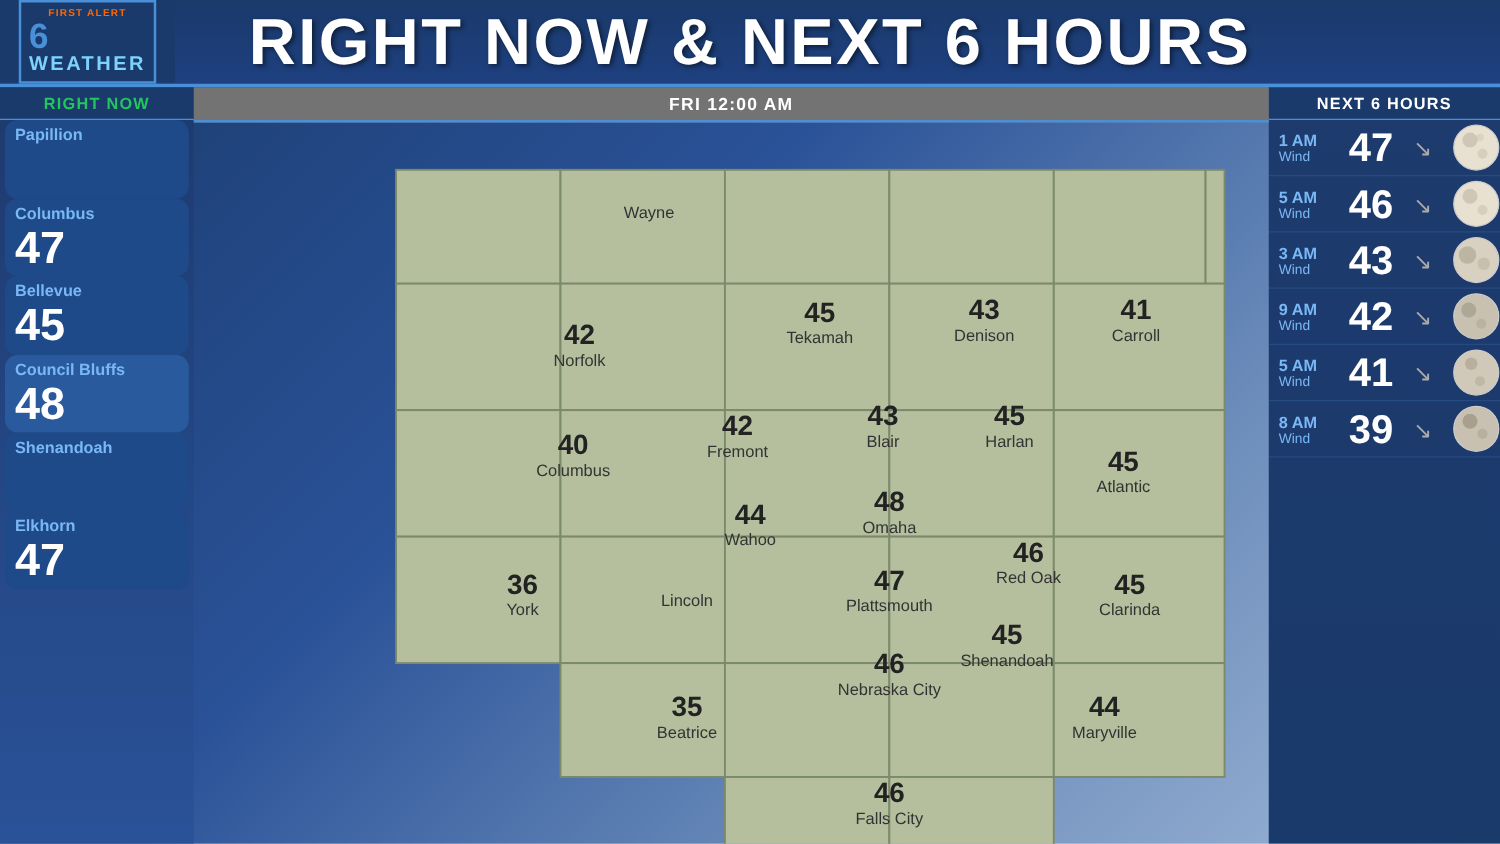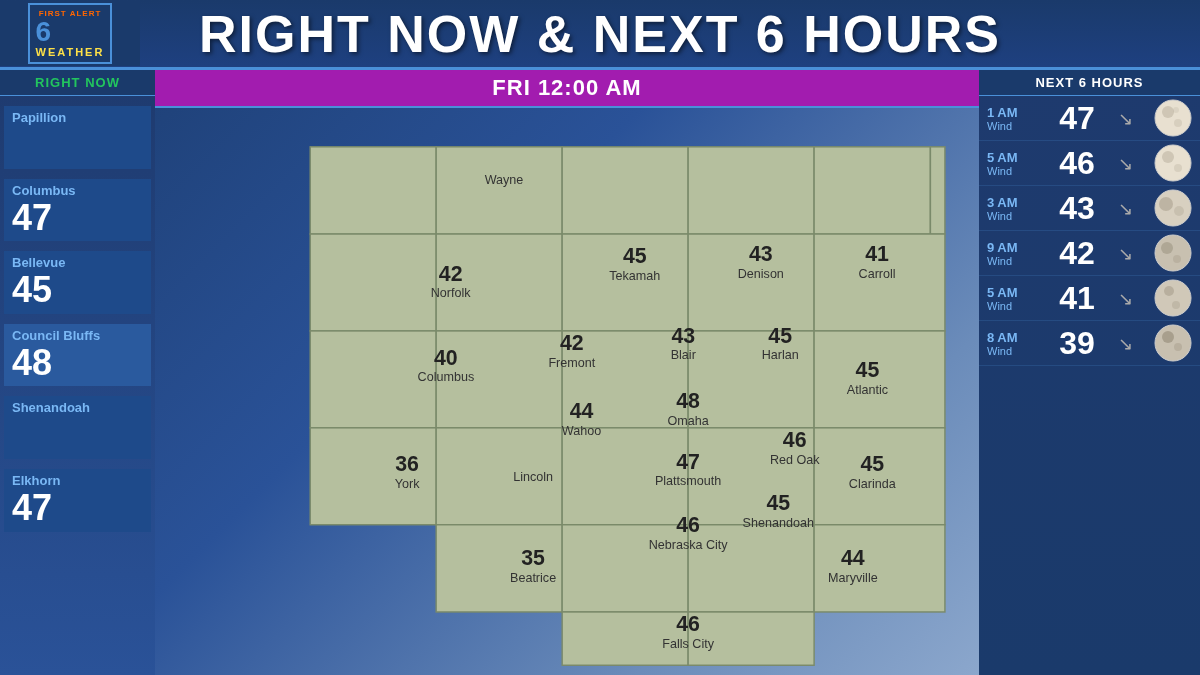--- a/index.html
+++ b/index.html
@@ -44,22 +44,22 @@
       line-height: 1;
     }
     .logo-text-top {
       font-size: 8px;
       color: #ff6600;
       font-weight: 900;
       letter-spacing: 1px;
       text-transform: uppercase;
     }
     .logo-text-bottom {
-      font-size: 11px;
-      color: #fde047;
+      font-size: 16px;
+      color: #7dd3fc;
       font-weight: 900;
       letter-spacing: 2px;
     }
     .header-title {
       flex: 1;
       text-align: center;
       font-size: 52px;
       font-weight: 900;
       color: white;
       letter-spacing: 2px;
@@ -86,23 +86,23 @@
       color: #22c55e;
       font-size: 13px;
       font-weight: 700;
       text-align: center;
       padding: 5px;
       letter-spacing: 1px;
       border-bottom: 1px solid #4a90d9;
     }
     .location-card {
       background: #1e4a8a;
-      margin: 10px 4px;
+      margin: 0 4px;
       padding: 4px 8px;
-      border-radius: 0;
+      border-radius: 10px;
     }
     .location-name {
       color: #7ab8f5;
       font-size: 13px;
       font-weight: 600;
     }
     .location-temp {
       color: white;
       font-size: 36px;
       font-weight: 900;
@@ -114,46 +114,46 @@
 
     
     .center-area {
       flex: 1;
       position: relative;
       display: flex;
       flex-direction: column;
       align-items: center;
     }
     .time-bar {
-      background: #a21caf;
+      background: #737373;
       width: 100%;
       text-align: center;
       color: white;
-      font-size: 22px;
+      font-size: 14px;
       font-weight: 700;
       padding: 5px 0;
       border-bottom: 2px solid #4a90d9;
       letter-spacing: 1px;
     }
     .map-container {
       flex: 1;
       width: 100%;
       position: relative;
       padding: 5px;
     }
 
     
     .map-svg {
       width: 100%;
       height: 100%;
     }
 
     
     .right-panel {
-      width: 221px;
+      width: 185px;
       background: linear-gradient(180deg, #1e3a6e 0%, #1a3a6b 100%);
       flex-shrink: 0;
     }
     .right-header {
       background: #1a3a6b;
       color: white;
       font-size: 13px;
       font-weight: 700;
       text-align: center;
       padding: 5px;

